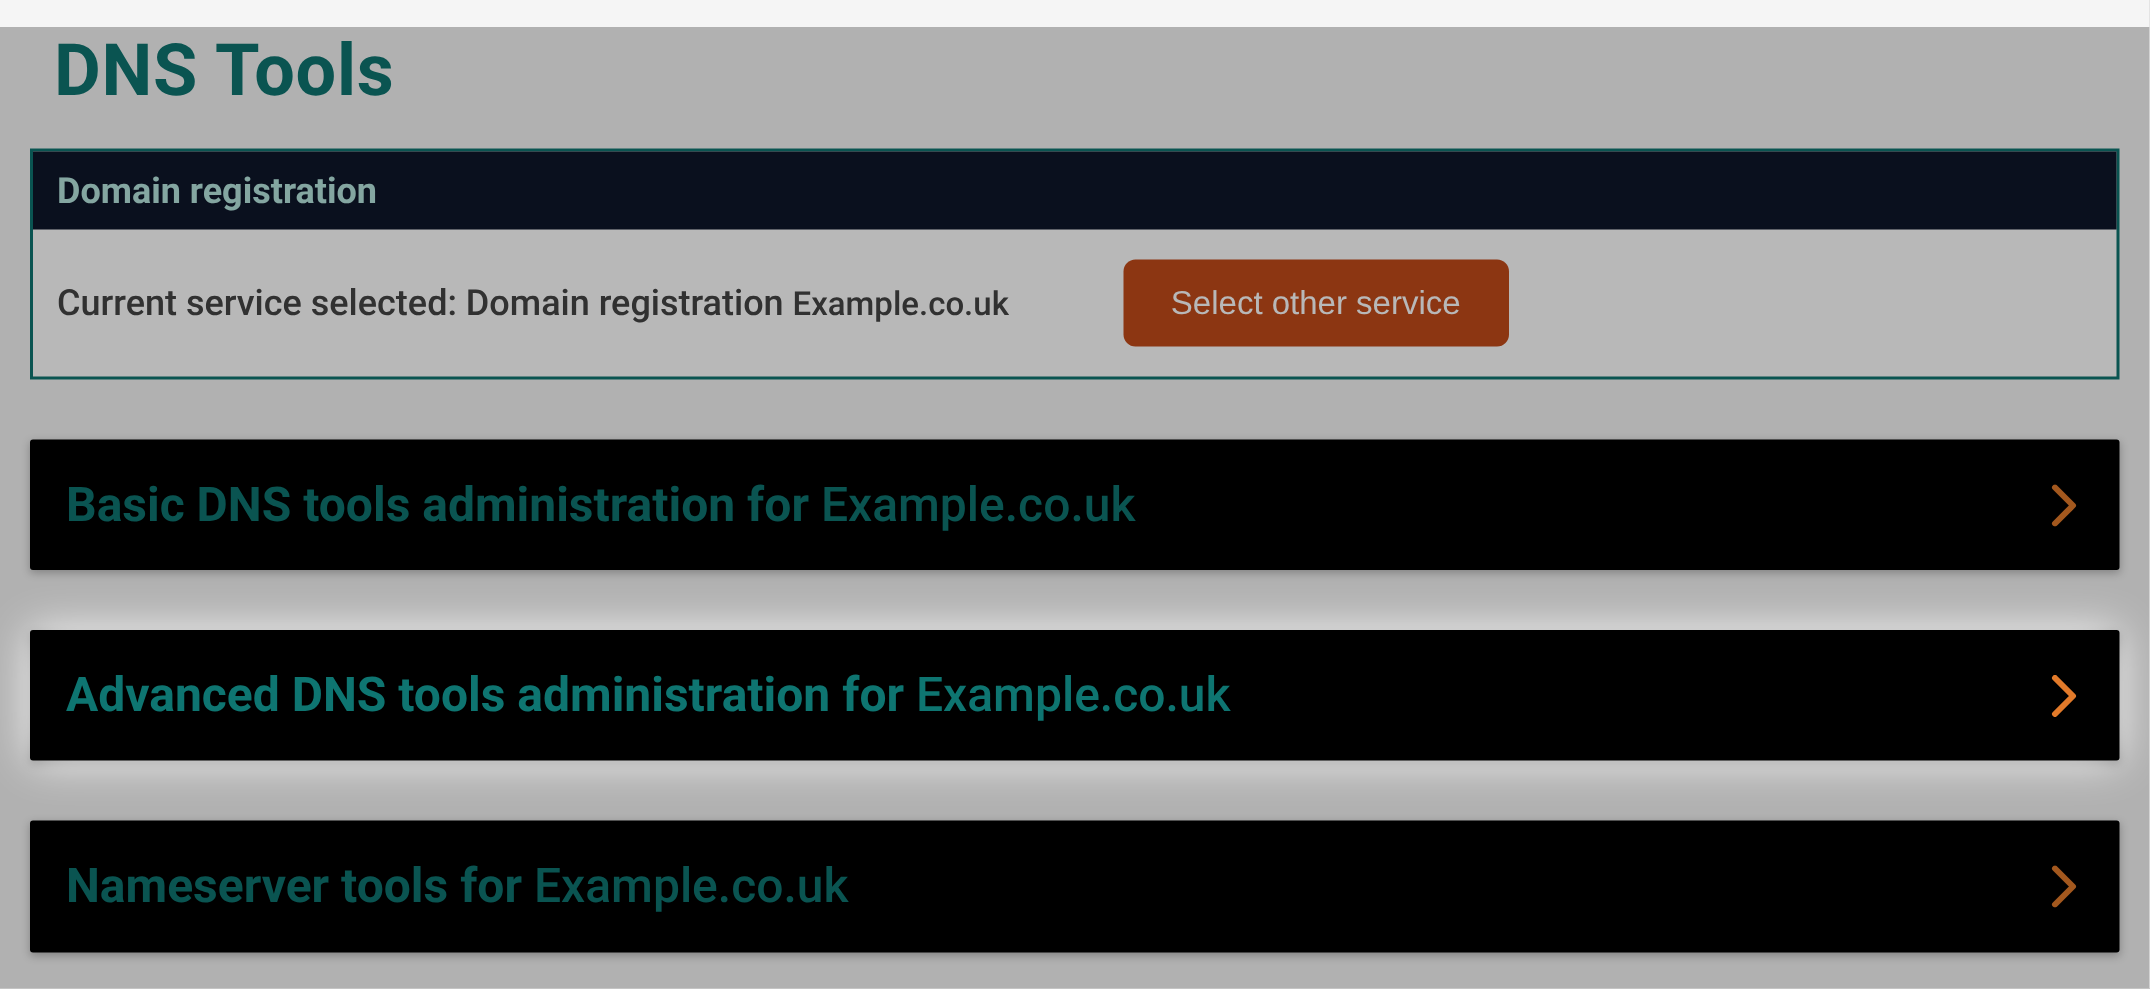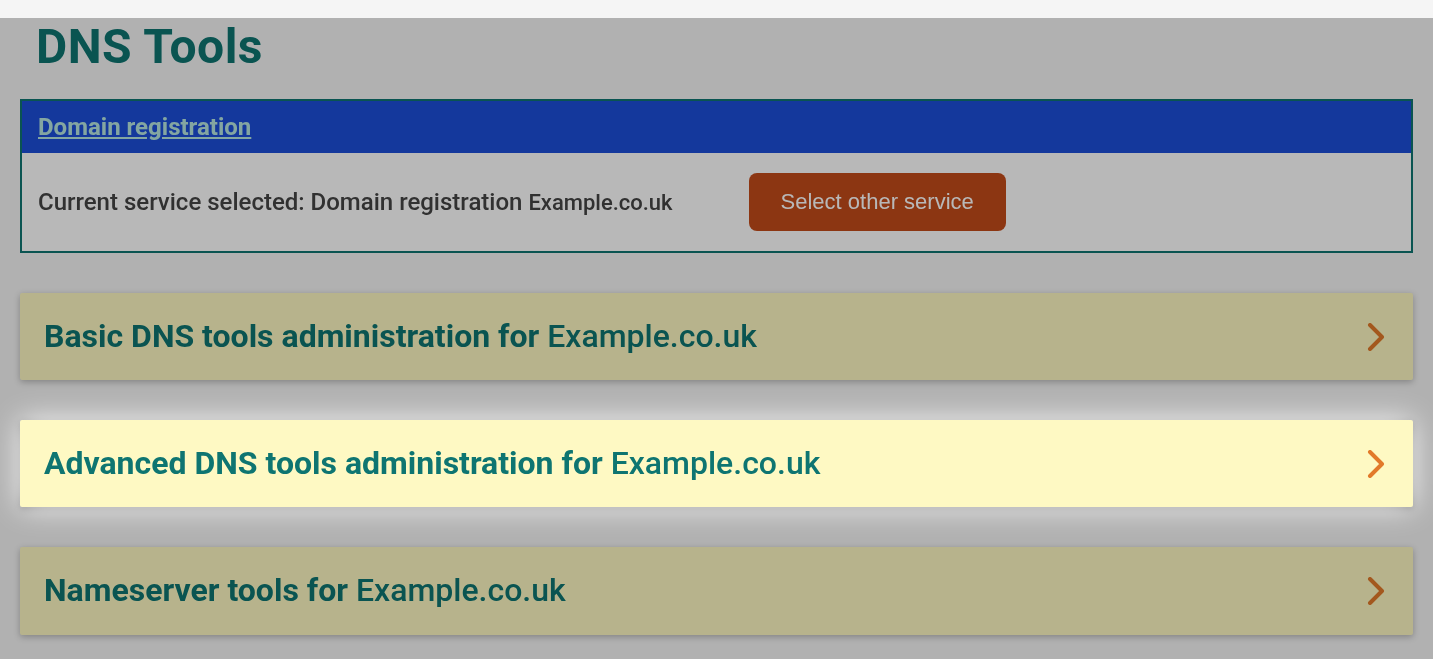--- a/index.html
+++ b/index.html
@@ -31,26 +31,25 @@
     font-weight: 700;
     margin: 18px 0 24px 16px;
     letter-spacing: 0.5px;
   }
   .service-box {
     border: 2px solid #0e7571;
     background: #fff;
     margin-bottom: 40px;
   }
   .service-header {
-    background: #1d4ed8;
+    background: #0f172a;
     color: #b7e7e0;
     font-size: 24px;
     font-weight: 700;
     padding: 12px 16px;
-    text-decoration: underline;
   }
   .service-body {
     display: flex;
     align-items: center;
     gap: 36px;
     padding: 20px 16px;
   }
   .service-text {
     color: #444;
     font-size: 24px;
@@ -62,21 +61,21 @@
     color: #fff;
     border: none;
     border-radius: 8px;
     font-size: 22px;
     font-weight: 500;
     padding: 16px 32px;
     cursor: pointer;
     margin-left: 40px;
   }
   .panel {
-    background: #fef9c3;
+    background: #000000;
     border-radius: 2px;
     box-shadow: 0 2px 6px rgba(0,0,0,0.25);
     padding: 26px 24px;
     margin-bottom: 40px;
     display: flex;
     align-items: center;
     justify-content: space-between;
     cursor: pointer;
   }
   .panel-title {

